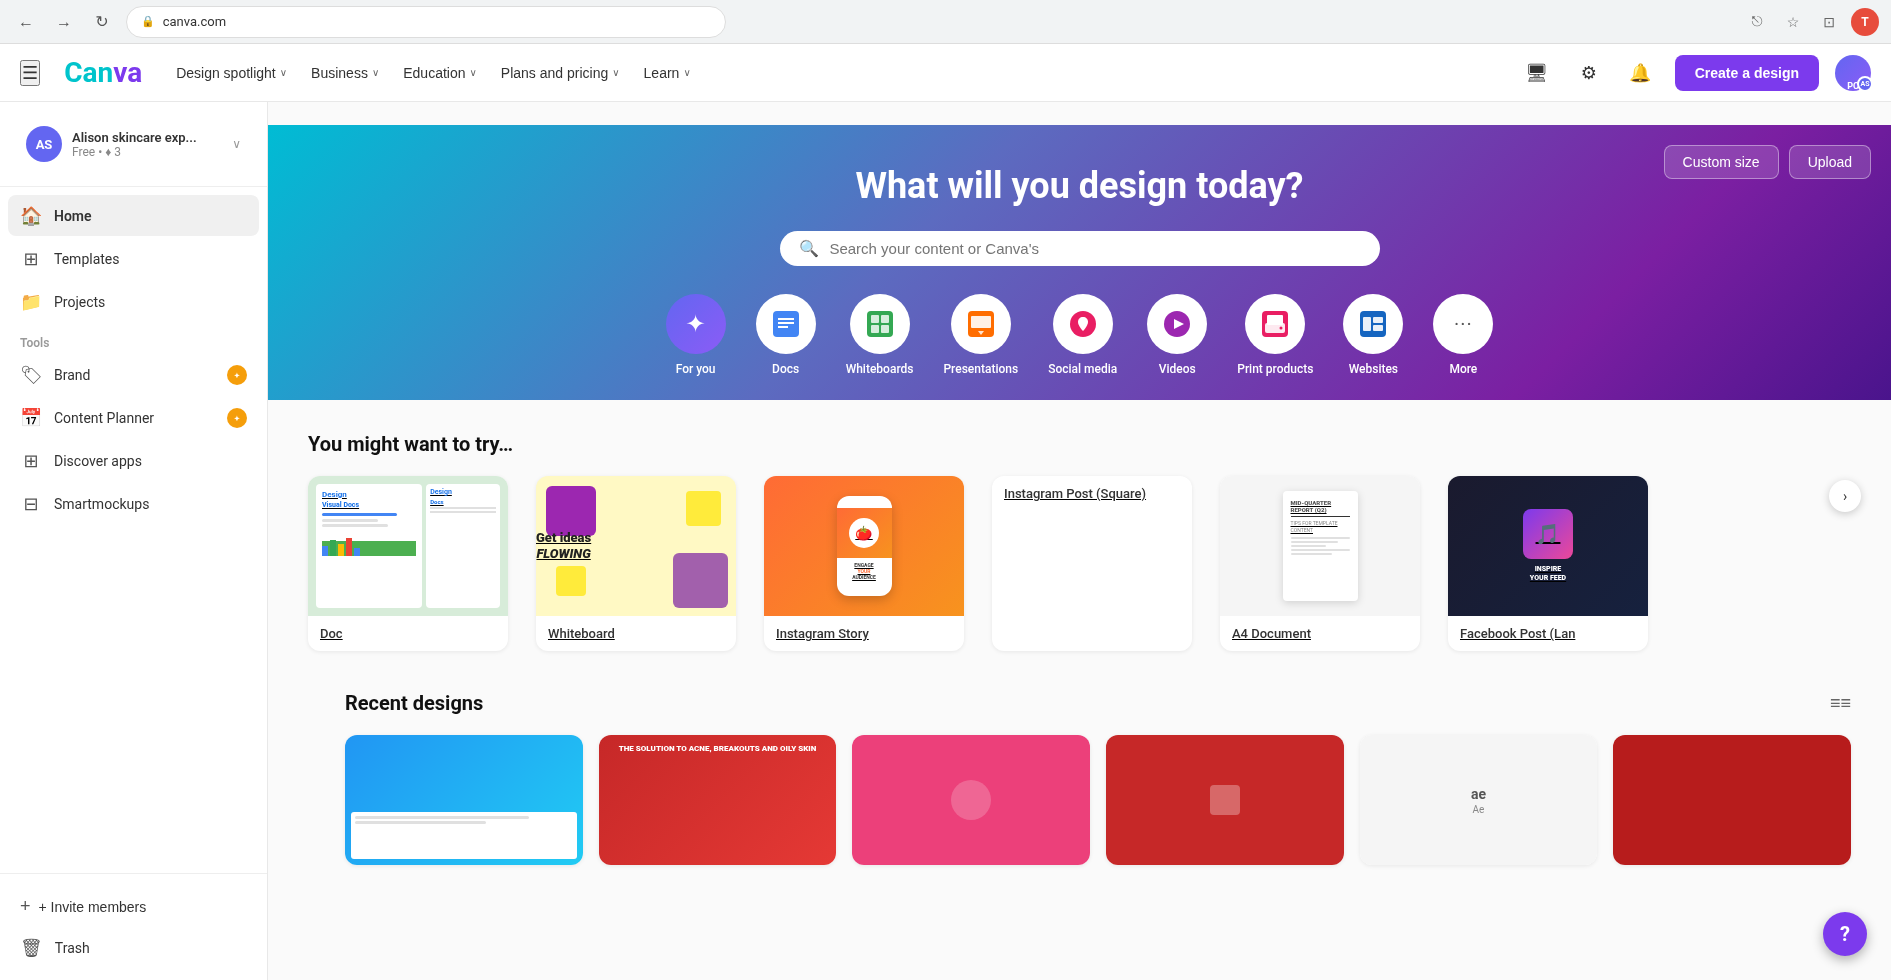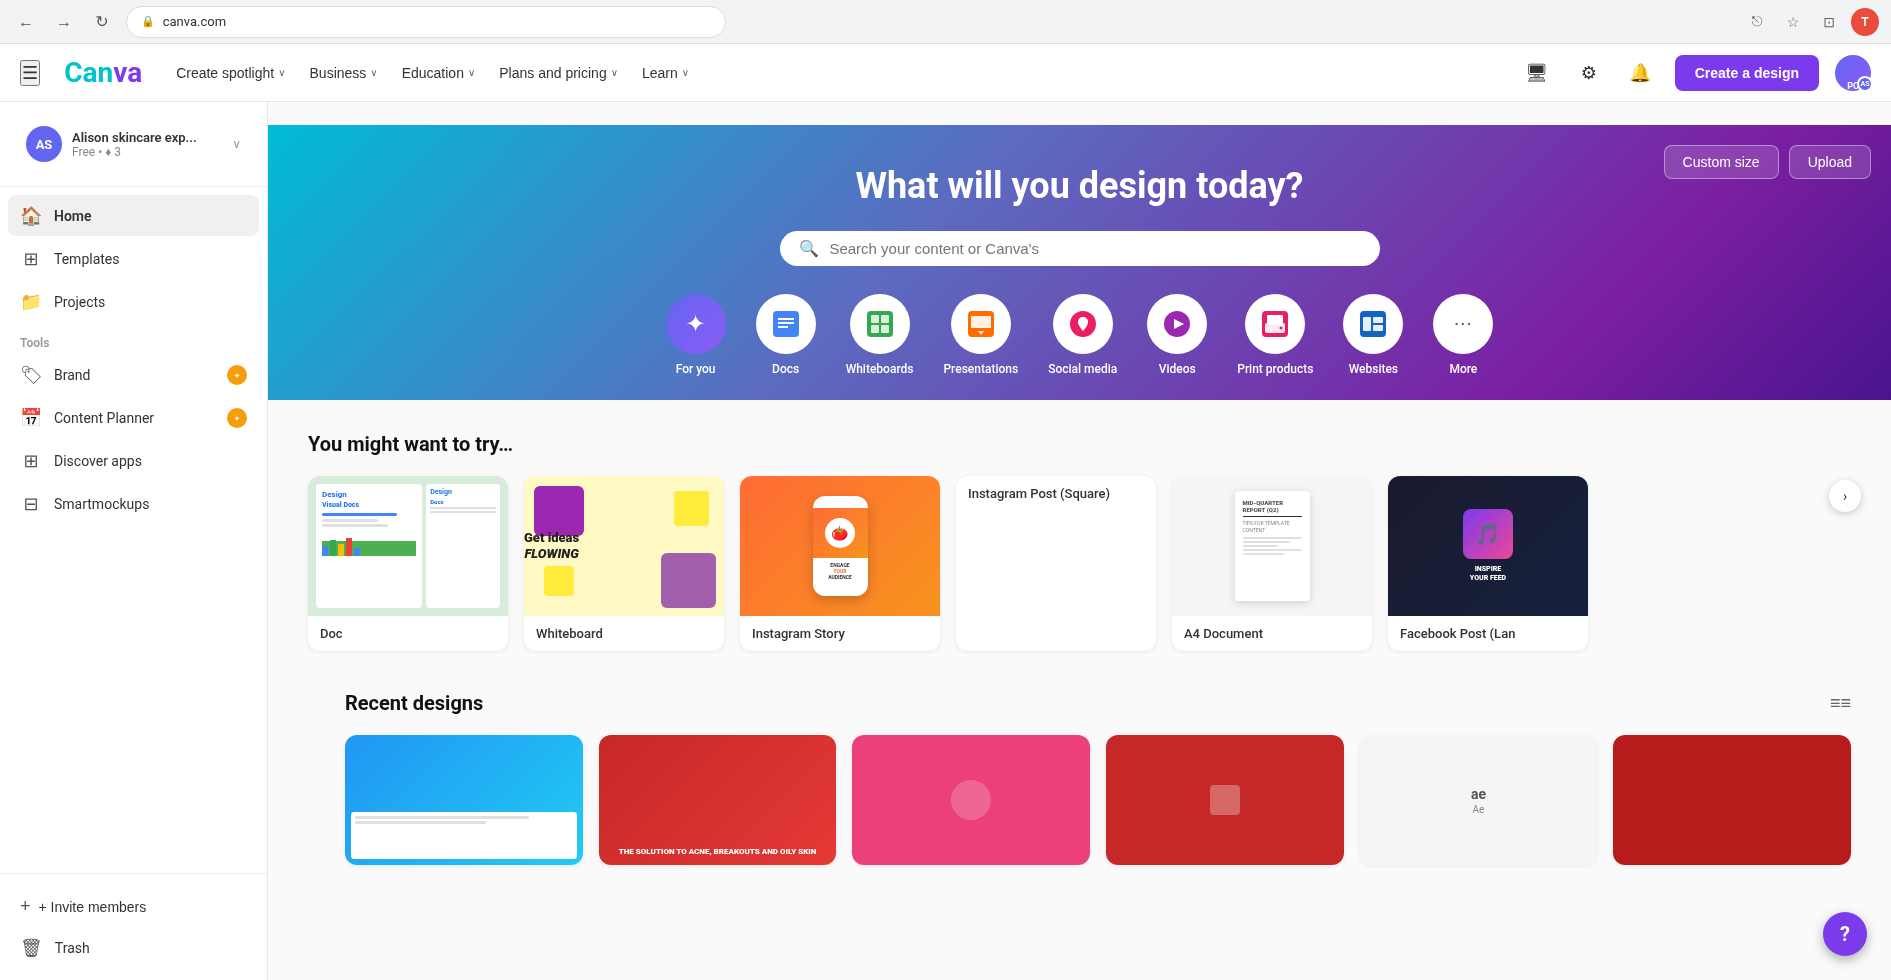--- a/index.html
+++ b/index.html
@@ -274,23 +274,24 @@
 
     .section-title {
       font-size: 20px;
       font-weight: 700;
       color: #111;
       margin-bottom: 20px;
     }
 
     .template-grid {
       display: flex;
-      gap: 16px;
+      gap: 28px;
       overflow-x: visible;
       position: relative;
+      text-decoration: underline;
     }
     .template-card {
       background: white;
       border-radius: 12px;
       overflow: hidden;
       cursor: pointer;
       flex: 0 0 200px;
       box-shadow: 0 1px 4px rgba(0,0,0,0.08);
     }
     .template-thumb {
@@ -375,21 +376,21 @@
 
 <div class="app">
 
   <nav class="top-nav">
     <button class="hamburger">☰</button>
     <div class="canva-logo">
       <span style="color:#00c4cc">C</span><span style="color:#00c4cc">a</span><span style="color:#00c4cc">n</span><span style="color:#7c3aed">v</span><span style="color:#7c3aed">a</span>
     </div>
     <div class="nav-items">
       <button class="nav-item">
-        <span>Create spotlight</span>
+        <span>Design spotlight</span>
         <span class="chevron">∨</span>
       </button>
       <button class="nav-item">
         <span>Business</span>
         <span class="chevron">∨</span>
       </button>
       <button class="nav-item">
         <span>Education</span>
         <span class="chevron">∨</span>
       </button>
@@ -718,21 +719,21 @@
                   <div style="background:white;border-radius:3px;width:100%;height:40%;padding:4px;">
                     <div style="height:3px;background:#e0e0e0;margin-bottom:2px;width:80%;border-radius:2px;"></div>
                     <div style="height:3px;background:#e0e0e0;margin-bottom:2px;width:60%;border-radius:2px;"></div>
                   </div>
                 </div>
               </div>
             </div>
 
             <div class="recent-card">
               <div class="recent-thumb">
-                <div style="background:linear-gradient(135deg,#c62828,#e53935);height:100%;display:flex;flex-direction:column;align-items:center;justify-content:flex-end;padding:8px;">
+                <div style="background:linear-gradient(135deg,#c62828,#e53935);height:100%;display:flex;flex-direction:column;align-items:center;justify-content:flex-start;padding:8px;">
                   <div style="font-size:8px;font-weight:900;color:white;text-align:center;line-height:1.4;">THE SOLUTION TO ACNE, BREAKOUTS AND OILY SKIN</div>
                 </div>
               </div>
             </div>
 
             <div class="recent-card">
               <div class="recent-thumb">
                 <div style="background:#ec407a;height:100%;display:flex;align-items:center;justify-content:center;">
                   <div style="width:40px;height:40px;background:rgba(255,255,255,0.2);border-radius:50%;"></div>
                 </div>

